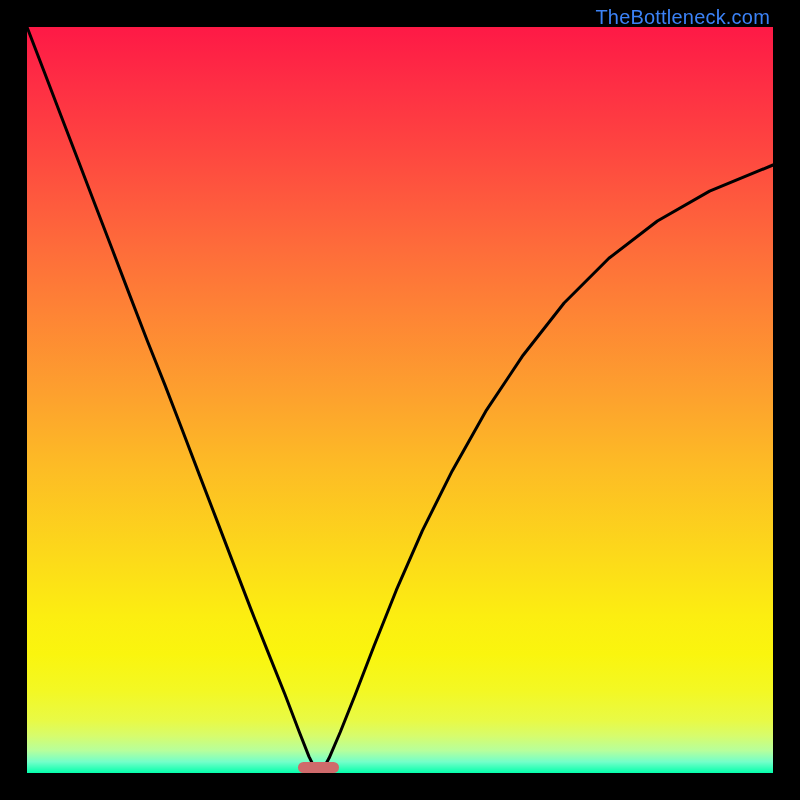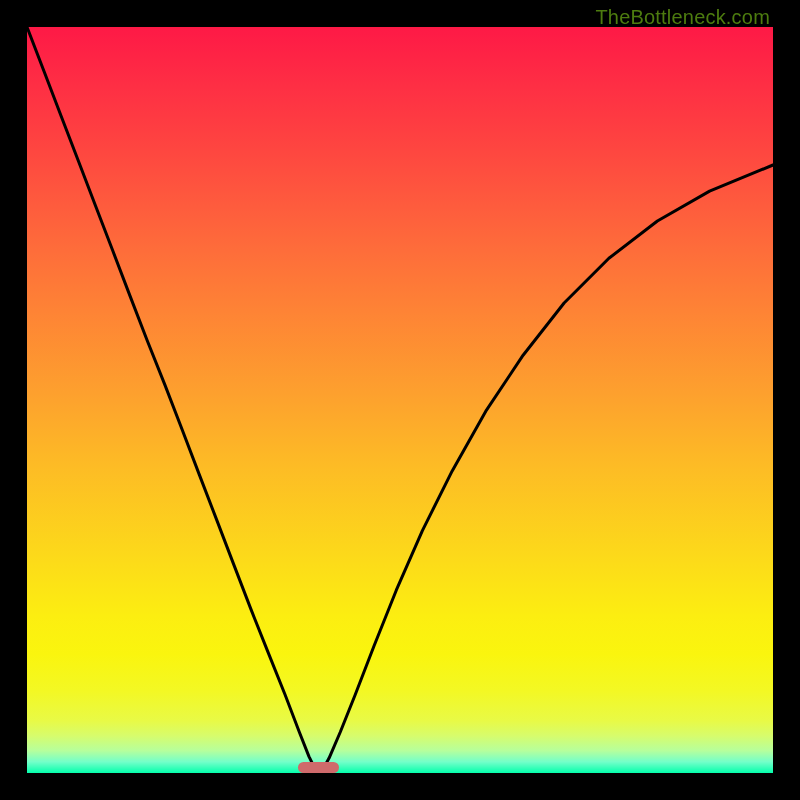--- a/index.html
+++ b/index.html
@@ -43,21 +43,21 @@
       var(--g13) 95%,
       var(--g14) 97%,
       var(--g15) 98.5%,
       var(--g16) 100%
     );
   }
   .watermark {
     position: absolute;
     top: 6px;
     right: 30px;
-    color: #4d7c0f;
+    color: #3b82f6;
     font-size: 20px;
     font-weight: 500;
     letter-spacing: 0.2px;
   }
   svg.curve {
     position: absolute;
     left: 0;
     top: 0;
     width: 746px;
     height: 746px;

